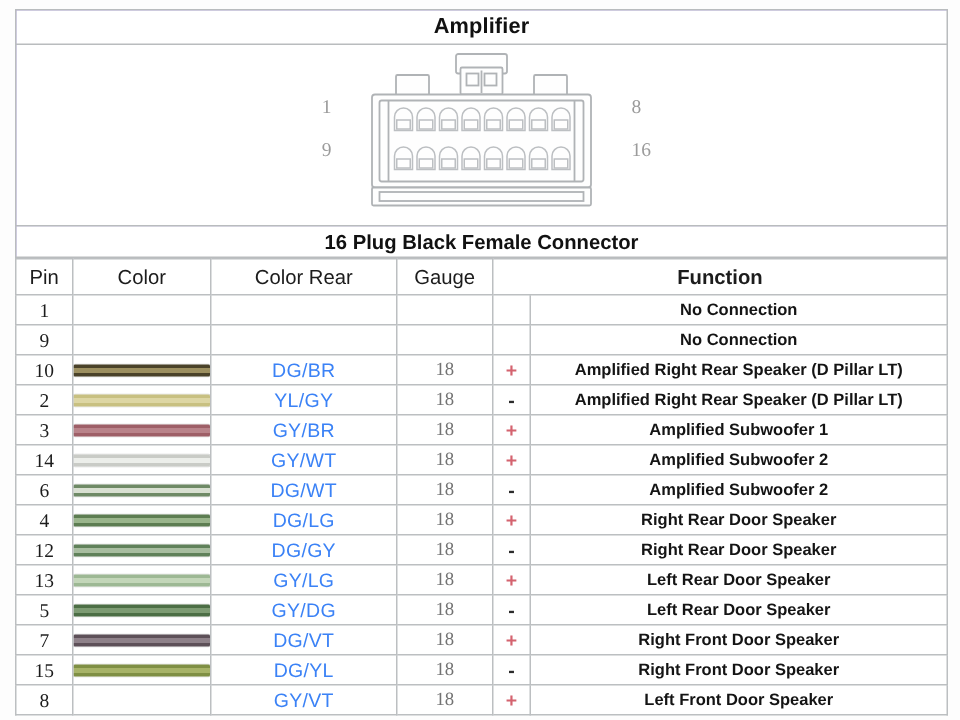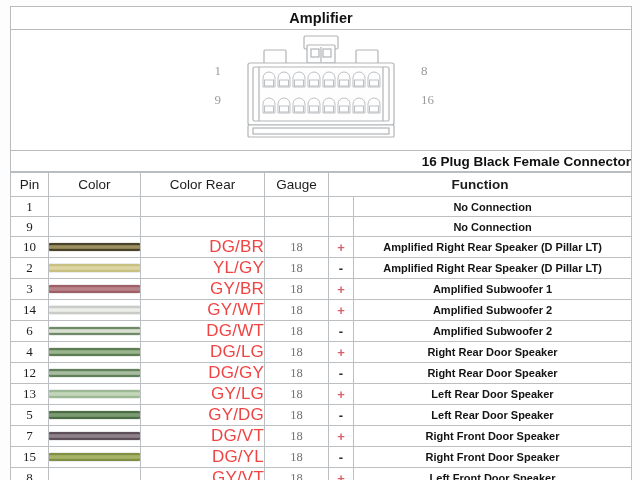--- a/index.html
+++ b/index.html
@@ -77,21 +77,21 @@
     flex-direction: column;
     justify-content: center;
     height: 62px;
     gap: 16px;
     padding-bottom: 10px;
   }
 
   
   .subtitle-cell {
     height: 20px;
-    text-align: right;
+    text-align: center;
     font-size: 13.5px;
     font-weight: bold;
     color: #111111;
   }
 
   
   .data {
     width: 100%;
     border-collapse: collapse;
     table-layout: fixed;
@@ -115,23 +115,23 @@
   .data tbody tr { height: 19px; }
   .data tbody td { height: 19px; }
 
   .c-pin {
     text-align: center;
     font-size: 13px;
     color: #1c1c1c;
     font-family: "Liberation Serif", "DejaVu Serif", serif;
   }
   .c-code {
-    text-align: right;
-    font-size: 17px;
-    color: #ef4444;
+    text-align: center;
+    font-size: 13px;
+    color: #3b82f6;
     letter-spacing: .2px;
   }
   .c-gauge {
     text-align: center;
     font-size: 12.5px;
     color: #737373;
     font-family: "Liberation Serif", "DejaVu Serif", serif;
   }
   .c-pol {
     text-align: center;

